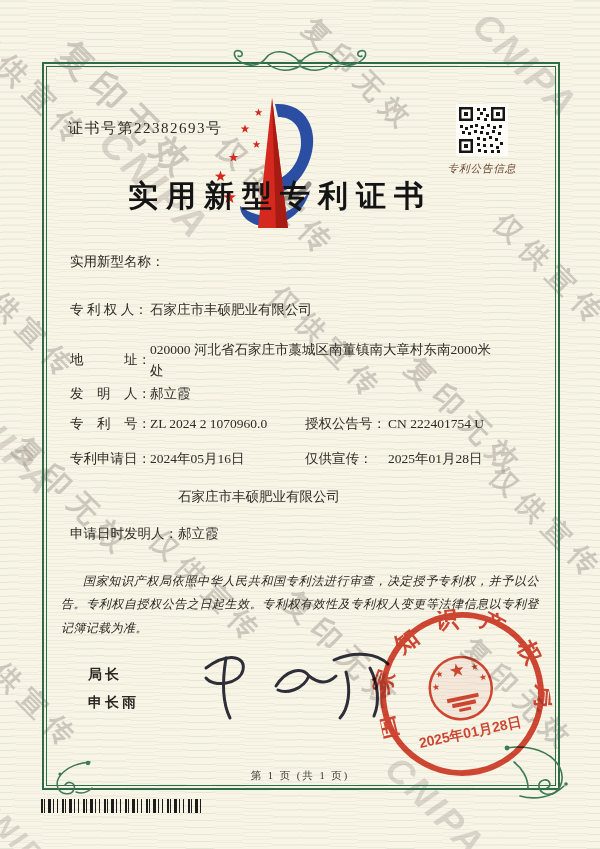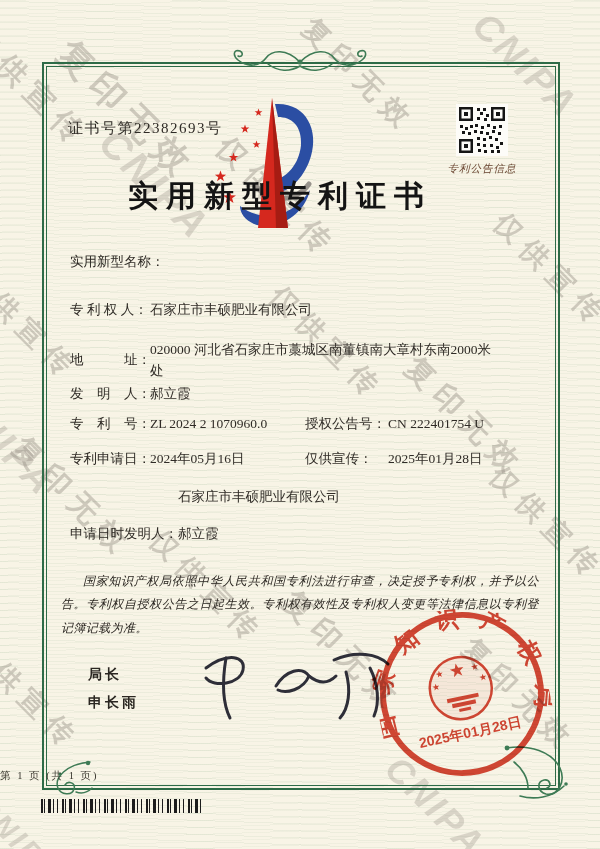--- a/index.html
+++ b/index.html
@@ -48,21 +48,21 @@
   .legal{
     left:61px;top:570px;width:478px;font-size:12px;line-height:1.95;
     font-style:italic;letter-spacing:.4px;text-align:justify;text-indent:22px;
     color:#2b2722;
     font-family:Liberation Serif, serif;
   }
   .director-title,.director-name{
     font-family:"Liberation Sans","DejaVu Sans",sans-serif;
     font-weight:700;font-size:14px;letter-spacing:3px;color:#2b2722;
   }
-  .footer-page{left:0;top:769px;width:600px;text-align:left;font-size:10.5px;letter-spacing:2px;color:#3a372f;}
+  .footer-page{left:0;top:769px;width:600px;text-align:center;font-size:10.5px;letter-spacing:2px;color:#3a372f;}
   .seal{position:absolute;left:376px;top:608px;z-index:4;transform:rotate(-12deg);
     opacity:.93;mix-blend-mode:multiply;}
   .signature{position:absolute;left:188px;top:640px;z-index:3;}
   .barcode{
     position:absolute;left:41px;top:799px;width:160px;height:14px;z-index:3;
     background:repeating-linear-gradient(90deg,
       #1c1c1c 0 2px, transparent 2px 3px,
       #1c1c1c 3px 4px, transparent 4px 7px,
       #1c1c1c 7px 10px, transparent 10px 12px,
       #1c1c1c 12px 13px, transparent 13px 16px,

